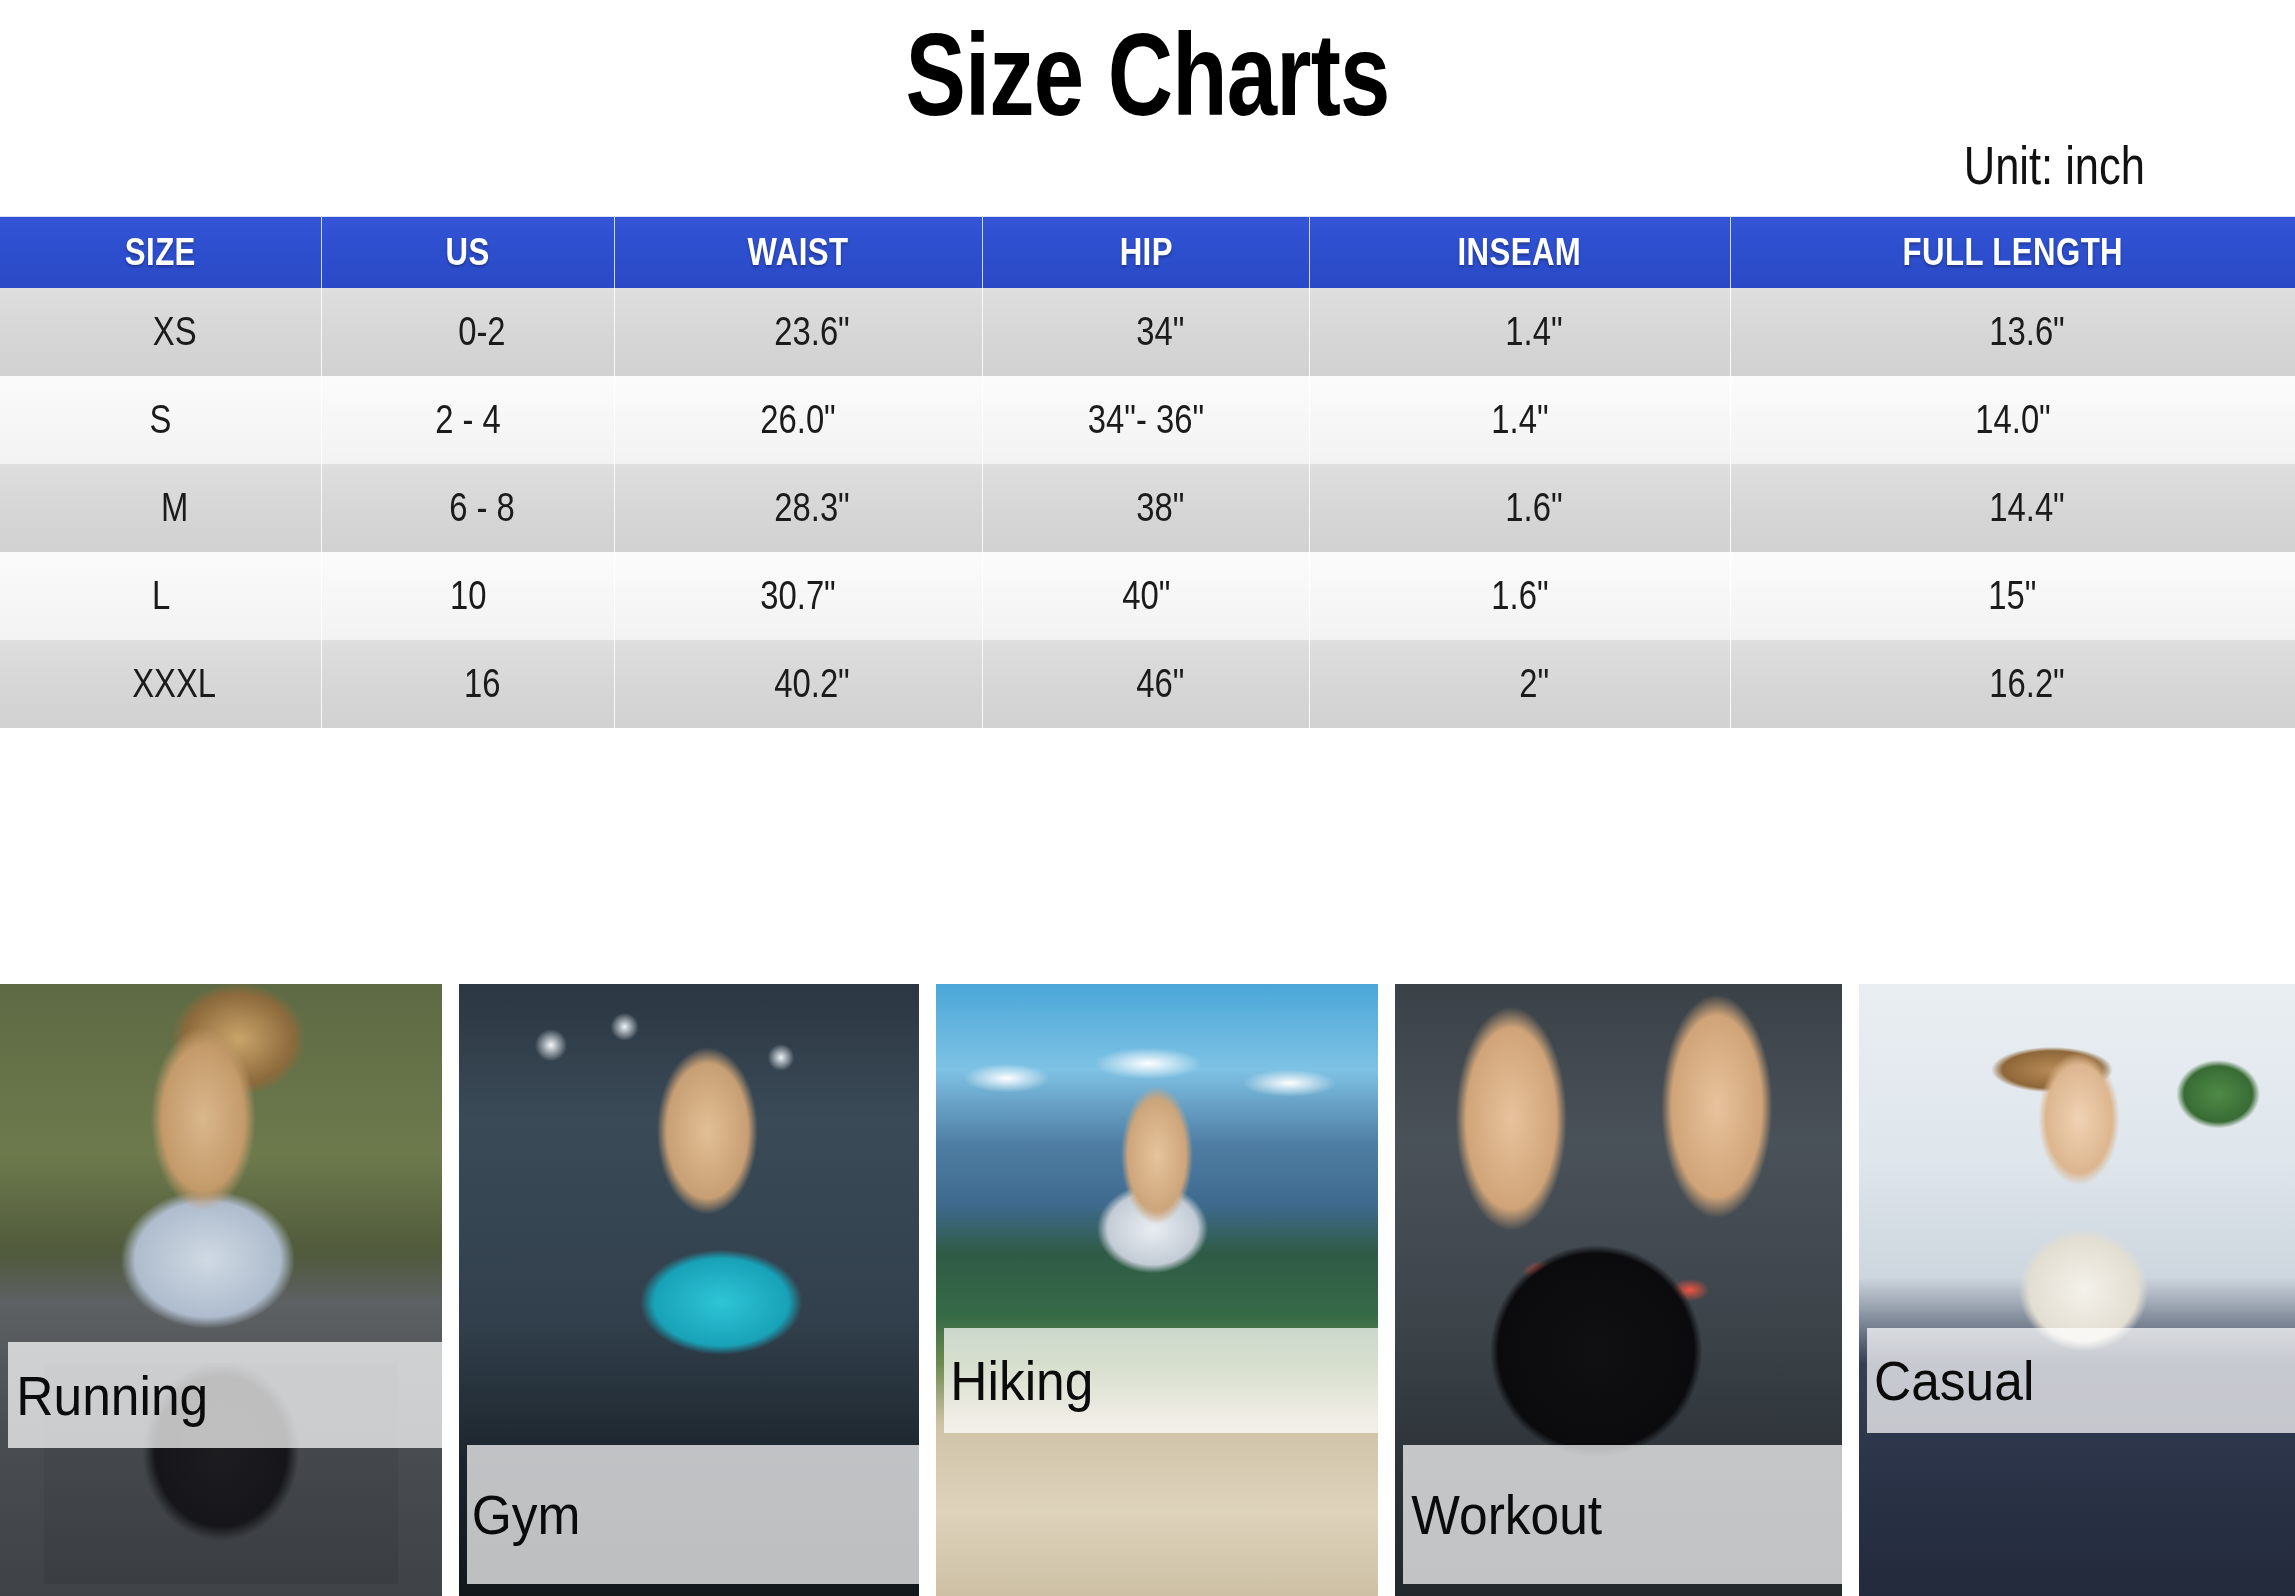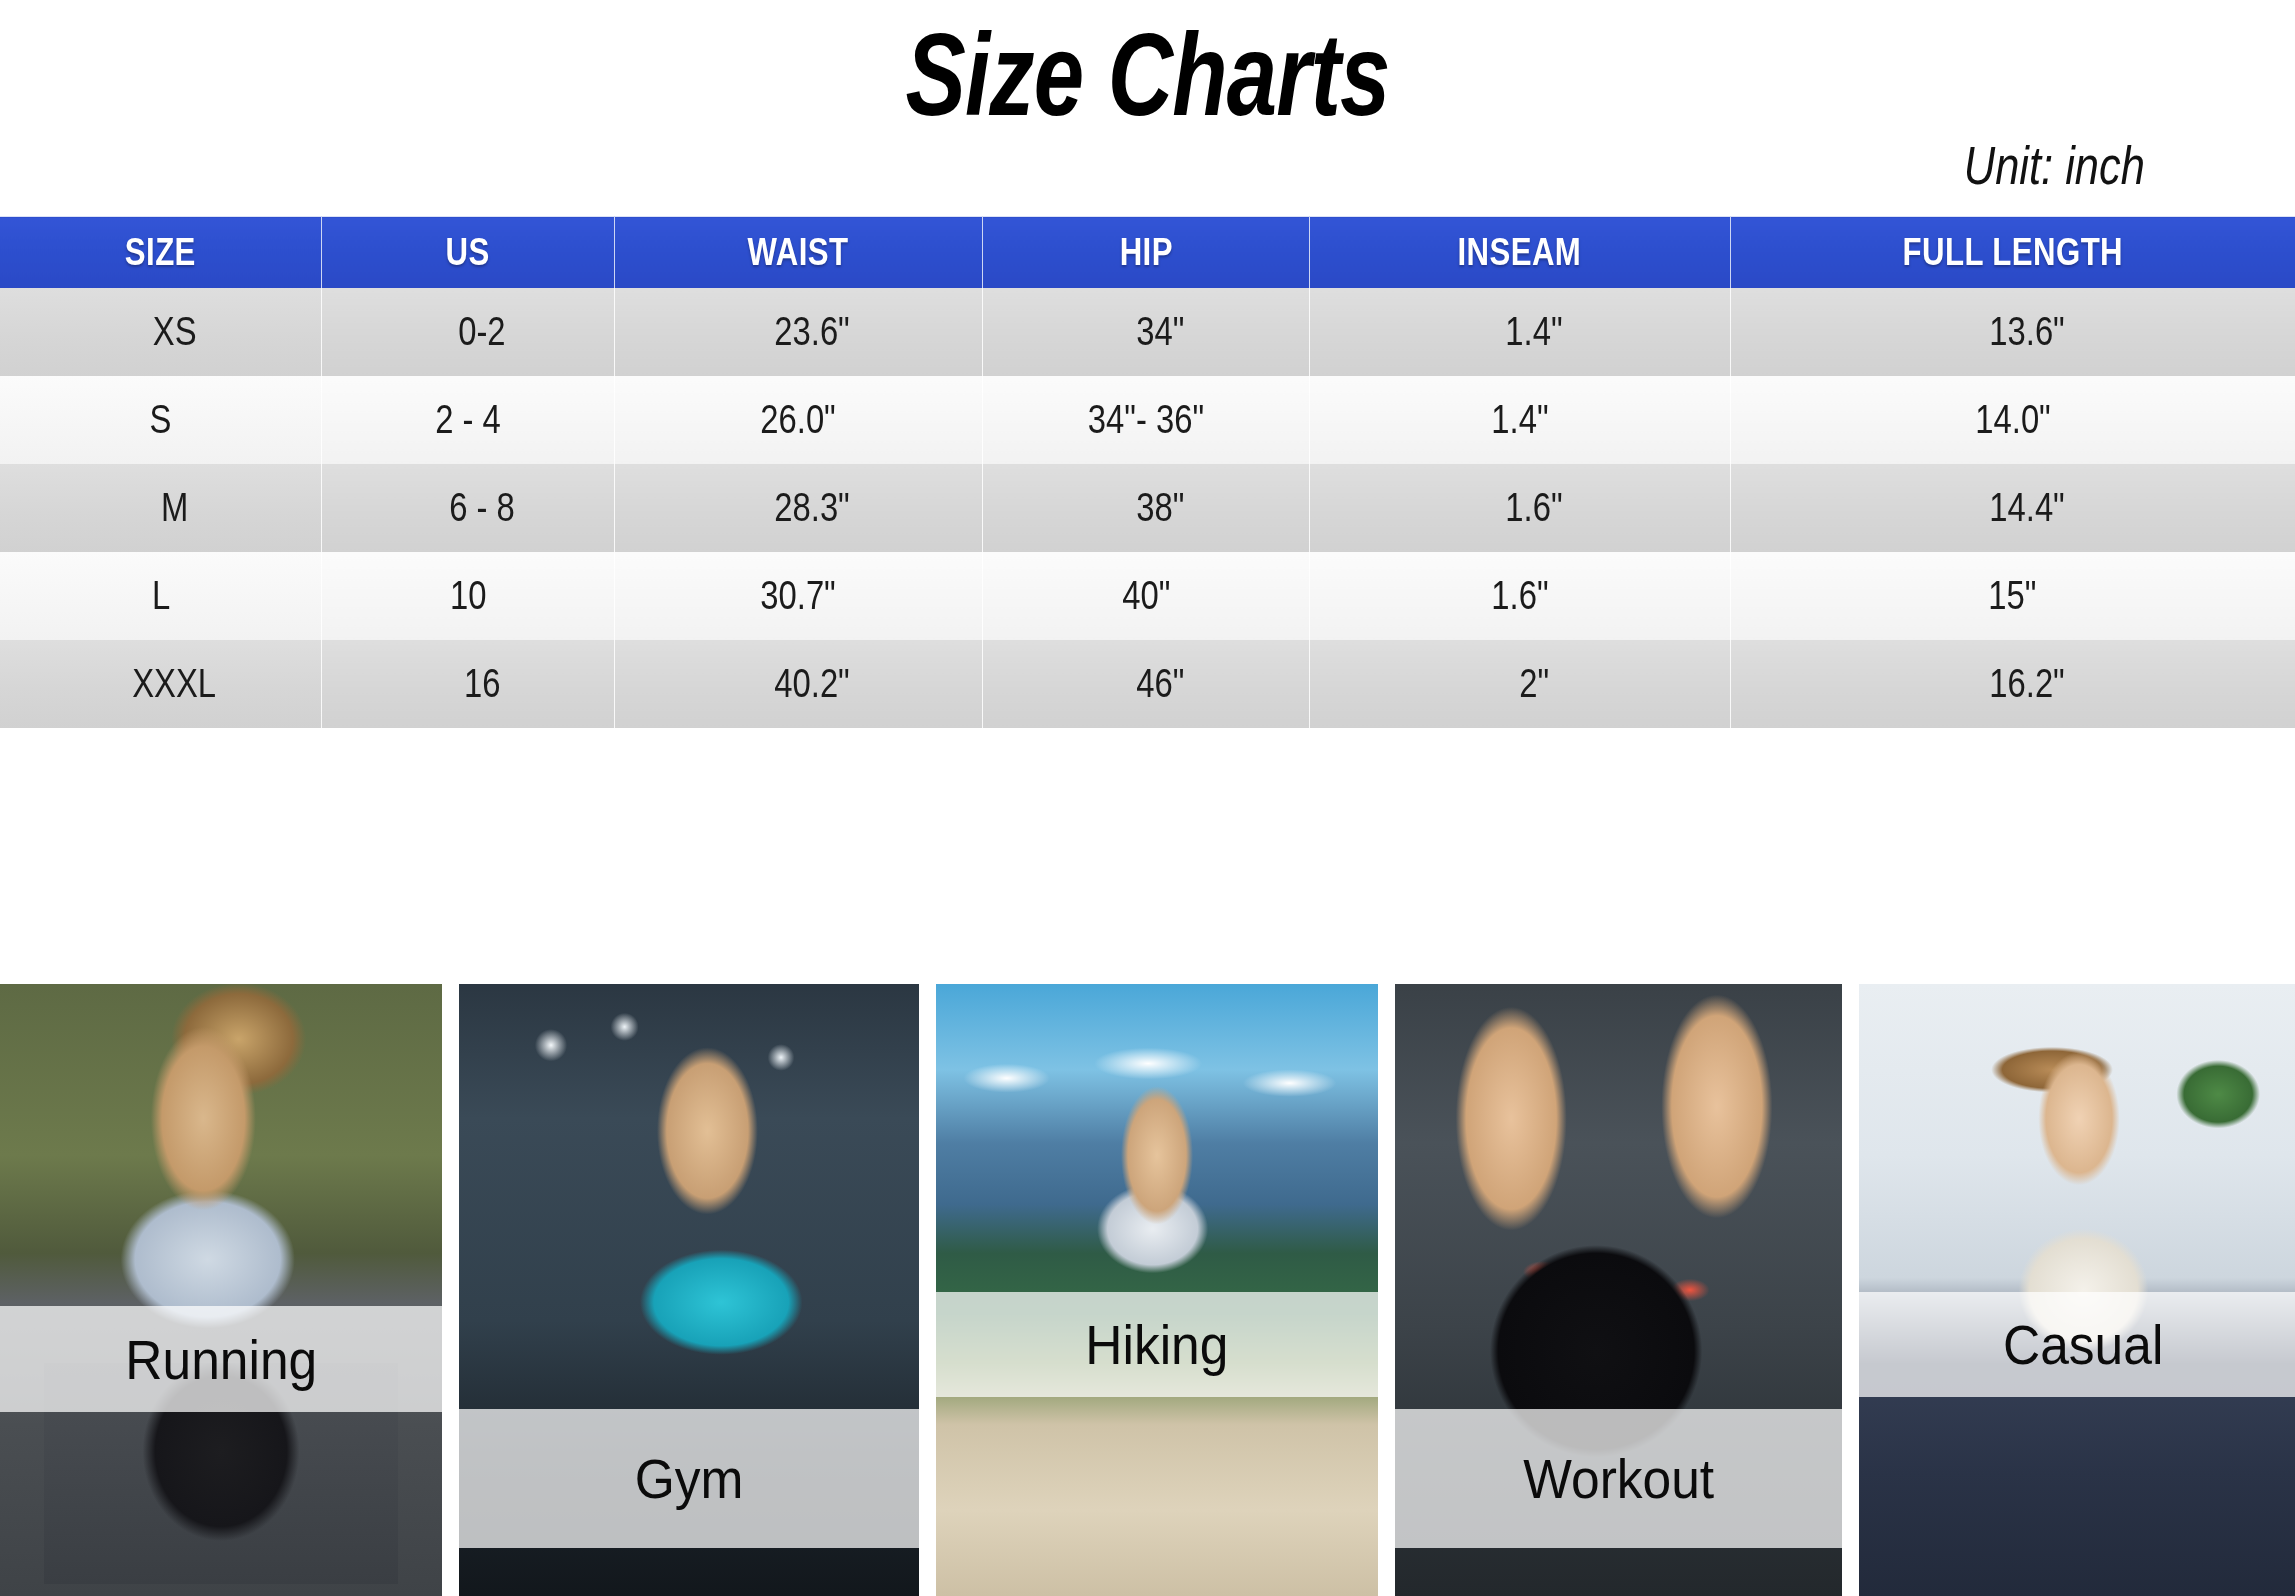--- a/index.html
+++ b/index.html
@@ -5,21 +5,21 @@
   * { margin:0; padding:0; box-sizing:border-box; }
   html,body { width:2295px; height:1597px; }
   body {
     font-family:"Liberation Sans", sans-serif;
     background:#ffffff;
     overflow:hidden;
   }
   .page { position:relative; width:2295px; height:1597px; background:#fff; }
 
   
-  .title-block { position:relative; height:216px;font-style:italic; }
+  .title-block { position:relative; height:216px; }
   .page-title {
     position:absolute;
     top:15px; left:0; width:2295px;
     text-align:center;
     font-size:116px;
     font-weight:bold;
     letter-spacing:-1px;
     color:#000;
     transform:scaleX(0.78);
     transform-origin:50% 0;
@@ -95,25 +95,25 @@
     background:#ffffff;
   }
   .photo-card {
     position:relative;
     overflow:hidden;
     background:#9aa;
   }
   .photo-card .scene { position:absolute; inset:0; }
   .photo-card .label-band {
     position:absolute;
-    left:0; width:100%;
+    left:8px; width:100%;
     background:rgba(255,255,255,0.72);
     display:flex;
     align-items:center;
-    justify-content:center;
+    margin-top:36px;
   }
   .photo-card .label-band span {
     font-size:56px;
     color:#0b0b0b;
     font-weight:400;
     letter-spacing:0px;
     white-space:nowrap;
     transform:scaleX(0.92);
   }
 

